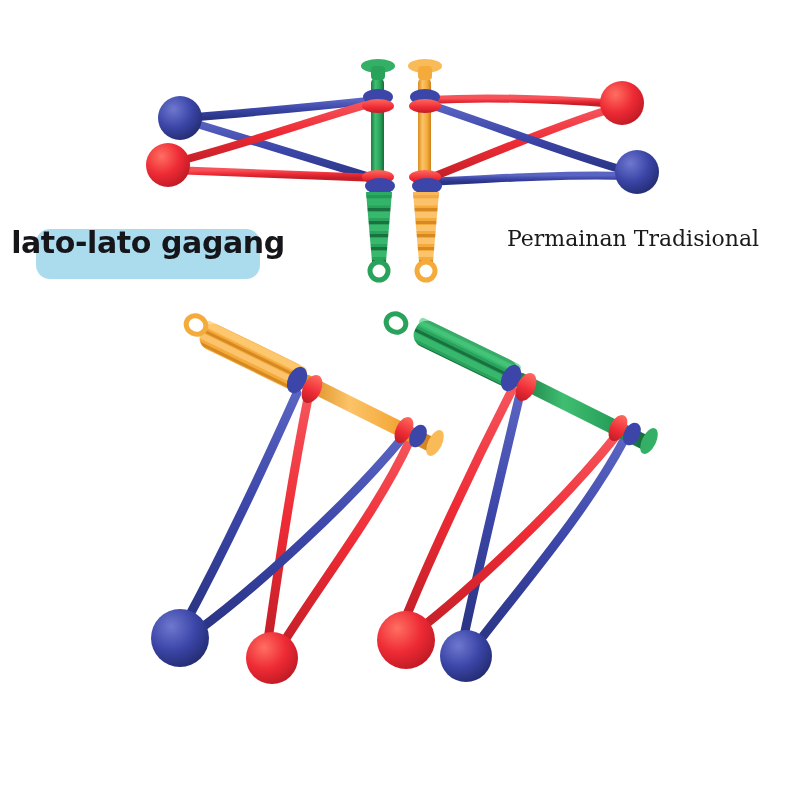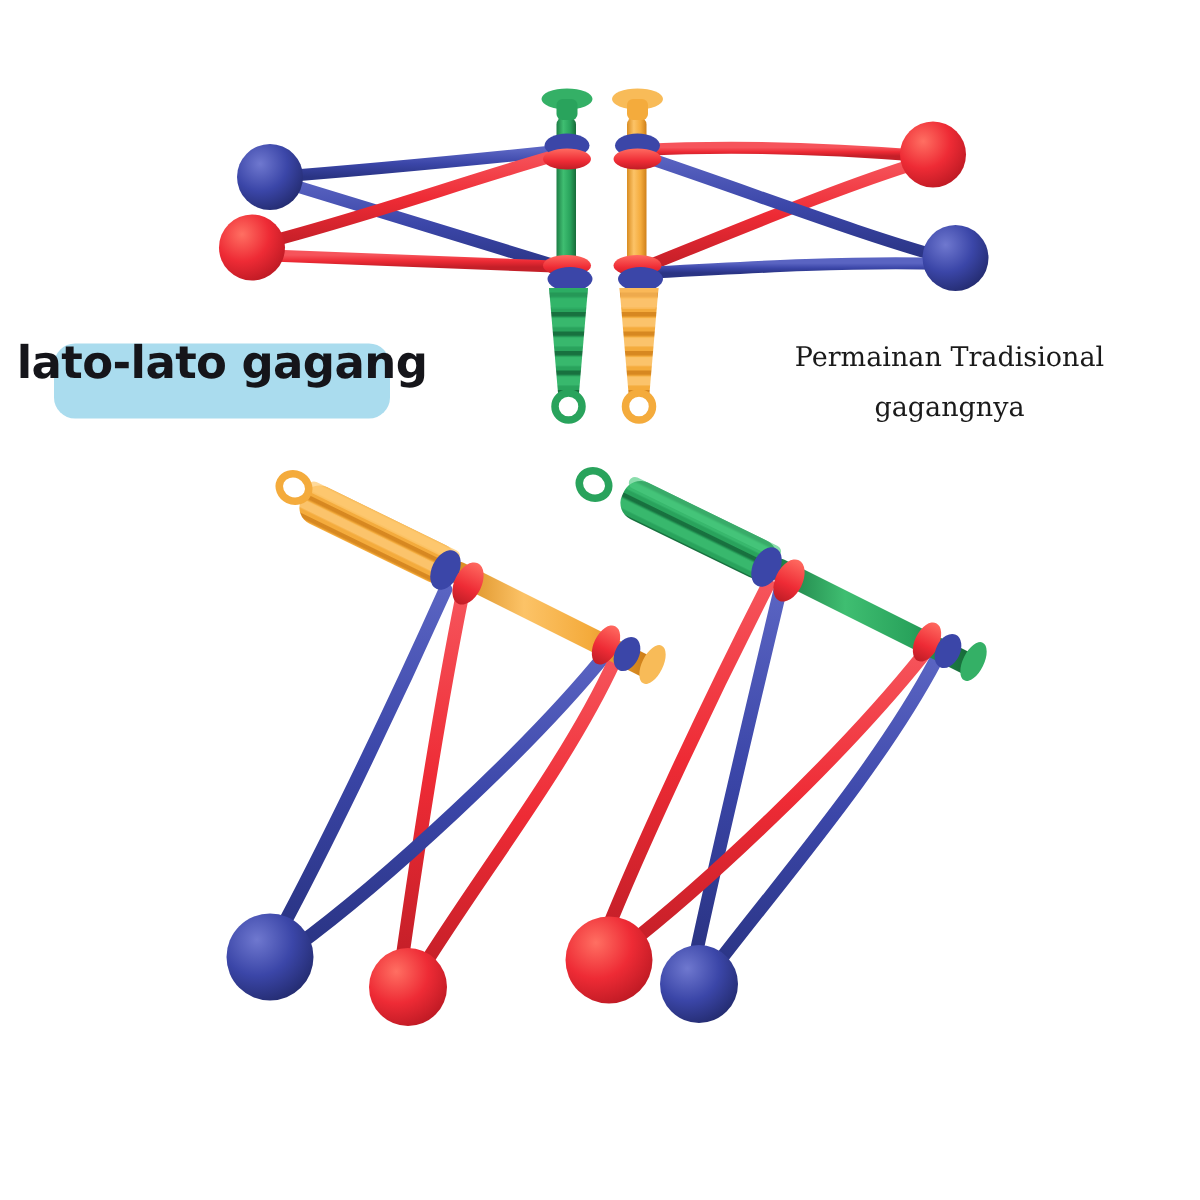--- a/index.html
+++ b/index.html
@@ -34,21 +34,21 @@
     transform:translateY(-1px);
   }
 
   
   .caption{
     position:absolute;
     left:488px;top:222px;
     width:290px;
     text-align:center;
     font-family:"DejaVu Serif","Liberation Serif",serif;
-    font-size:18px;
+    font-size:22px;
     line-height:33px;
     color:#1a1a1a;
   }
   .caption-line{display:block;white-space:nowrap;}
 </style>
 </head>
 <body style="background: rgb(255, 255, 255);">
 
 <div id="stage">
 
@@ -210,16 +210,15 @@
       <circle cx="466" cy="656" r="26" fill="url(#gBallBlue)"></circle>
     </g>
   </svg>
 
   <div class="badge" style="background: rgb(170, 220, 238);">
     <span class="badge-text">lato-lato gagang</span>
   </div>
 
   <div class="caption">
     <span class="caption-line">Permainan Tradisional</span>
-    <span class="caption-line">gagangnya</span>
   </div>
 
 </div>
 
 </body></html>

